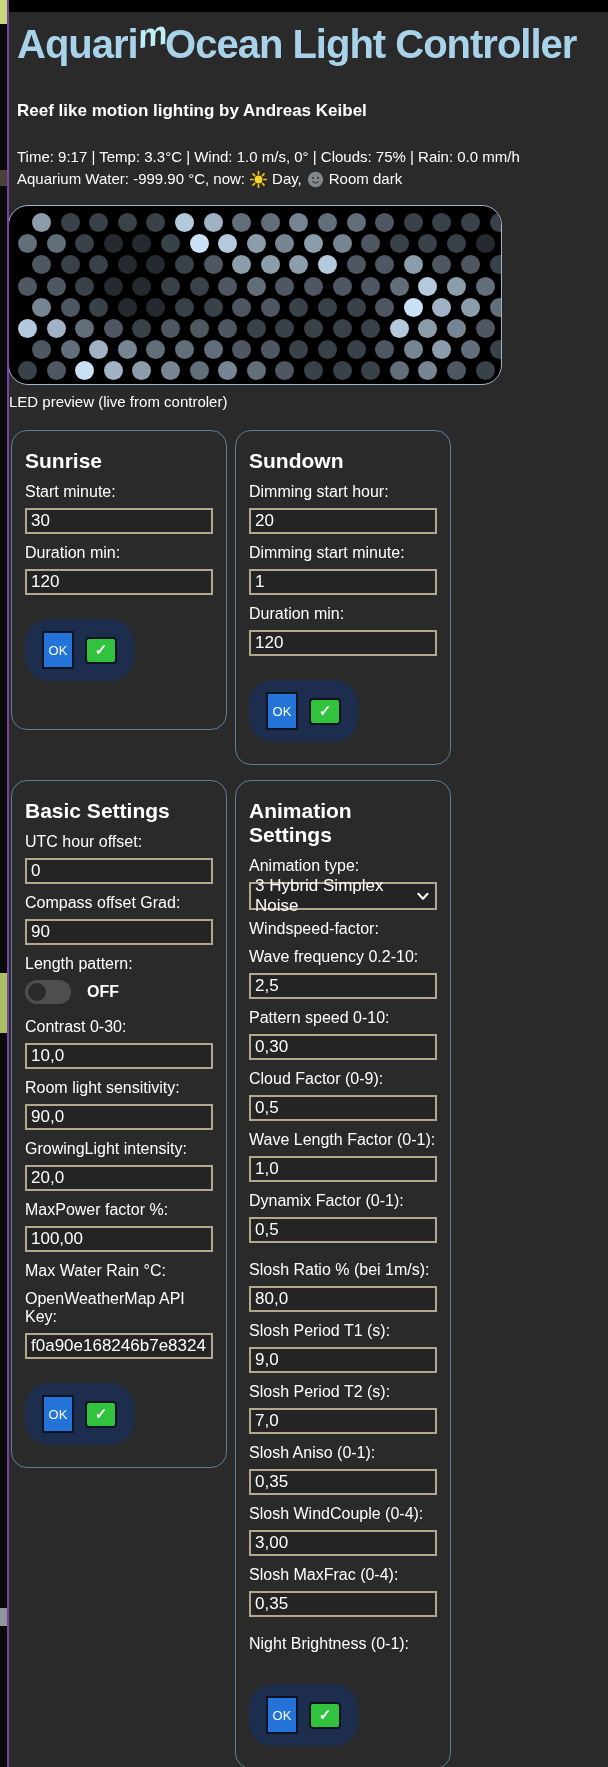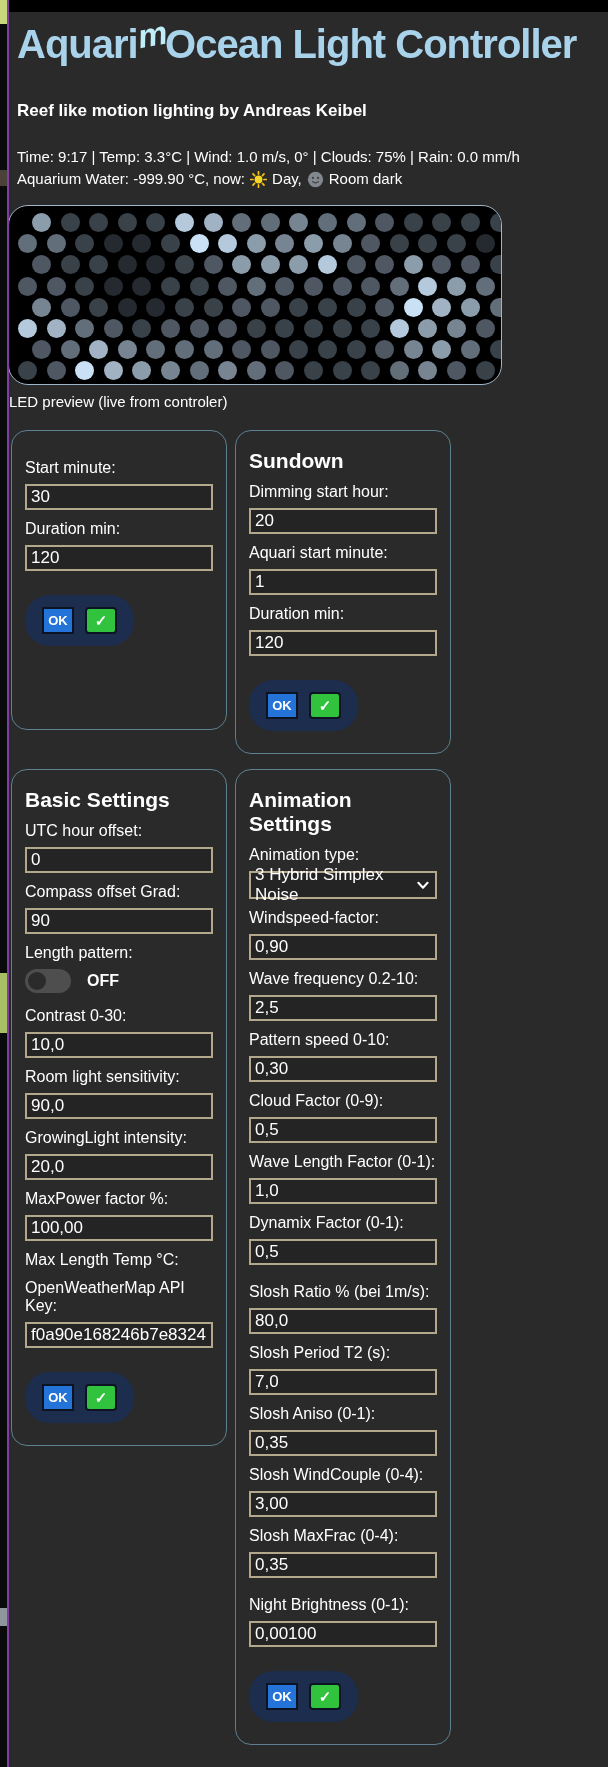--- a/index.html
+++ b/index.html
@@ -60,22 +60,22 @@
   .toggle-row { display:flex; align-items:center; margin:6px 0 14px; }
   .toggle { width:46px; height:24px; border-radius:12px; background:#4e4e4e; position:relative; cursor:pointer; }
   .knob { position:absolute; left:3px; top:3px; width:18px; height:18px; border-radius:50%; background:#2b2b2b; }
   .toggle-state { font-size:16px; font-weight:bold; margin-left:16px; }
 
   .ok-group {
     display:inline-flex; align-items:center; gap:11px; margin-top:24px;
     background:#1d2d4d; border-radius:24px; padding:12px 17px;
   }
   .btn-ok {
-    min-width:32px; height:27px; background:#2373d8; border:2px solid #0c1322; border-radius:0;
-    color:#fff; font-size:13px; font-weight:bold; font-family:"Liberation Sans", sans-serif; cursor:pointer;
+    min-width:32px; height:38px; background:#2373d8; border:2px solid #0c1322; border-radius:0;
+    color:#fff; font-size:13px; font-weight:normal; font-family:"Liberation Sans", sans-serif; cursor:pointer;
   }
   .btn-check {
     min-width:32px; height:27px; background:#31c23e; border:2px solid #0c1322; border-radius:4px;
     color:#fff; font-size:15px; font-weight:bold; cursor:pointer;
   }
 </style>
 </head>
 <body>
 
 <div class="left-gutter" id="gutter">
@@ -256,20 +256,21 @@
       <div class="led" style="left: 380.8px; top: 155.4px; background: rgb(98, 110, 122);"></div>
       <div class="led" style="left: 409.4px; top: 155.4px; background: rgb(119, 133, 147);"></div>
       <div class="led" style="left: 438px; top: 155.4px; background: rgb(78, 87, 98);"></div>
       <div class="led" style="left: 466.6px; top: 155.4px; background: rgb(57, 65, 73);"></div>
     </div>
   <div class="led-caption">LED preview (live from controler)</div>
 
   <div class="cards">
     <div class="card-row">
       <div class="card" style="min-height:300px">
+        <h2>Sunrise</h2>
         <div>
             <div class="field">
     <label class="fld-label">Start minute:</label>
     <input class="fld-input" type="text" value="30" style="">
   </div>
             <div class="field">
     <label class="fld-label">Duration min:</label>
     <input class="fld-input" type="text" value="120" style="">
   </div>
           </div>
@@ -279,21 +280,21 @@
         </div>
       </div>
       <div class="card" style="min-height:300px">
         <h2>Sundown</h2>
         <div>
             <div class="field">
     <label class="fld-label">Dimming start hour:</label>
     <input class="fld-input" type="text" value="20" style="">
   </div>
             <div class="field">
-    <label class="fld-label">Aquari start minute:</label>
+    <label class="fld-label">Dimming start minute:</label>
     <input class="fld-input" type="text" value="1" style="">
   </div>
             <div class="field">
     <label class="fld-label">Duration min:</label>
     <input class="fld-input" type="text" value="120" style="">
   </div>
           </div>
         <div class="ok-group">
           <button class="btn-ok">OK</button>
           <button class="btn-check">✓</button>
@@ -332,21 +333,21 @@
   </div>
             <div class="field">
     <label class="fld-label">GrowingLight intensity:</label>
     <input class="fld-input" type="text" value="20,0" style="">
   </div>
             <div class="field">
     <label class="fld-label">MaxPower factor %:</label>
     <input class="fld-input" type="text" value="100,00" style="">
   </div>
             <div class="field">
-    <label class="fld-label">Max Length Temp °C:</label>
+    <label class="fld-label">Max Water Rain °C:</label>
   </div>
             <div class="field">
     <label class="fld-label">OpenWeatherMap API Key:</label>
     <input class="fld-input" type="text" value="f0a90e168246b7e8324198" style="">
   </div>
           </div>
         <div class="ok-group">
           <button class="btn-ok">OK</button>
           <button class="btn-check">✓</button>
         </div>
@@ -358,21 +359,20 @@
     <label class="fld-label">Animation type:</label>
     <div class="select">
       <span>3 Hybrid Simplex Noise</span>
       <svg class="chev" viewBox="0 0 13 9">
         <polyline points="1.5,1.5 6.5,7 11.5,1.5" fill="none" stroke="#ffffff" stroke-width="2.2" stroke-linecap="round" stroke-linejoin="round"></polyline>
       </svg>
     </div>
   </div>
             <div class="field">
     <label class="fld-label">Windspeed-factor:</label>
-    <input class="fld-input" type="text" value="0,90" style="">
   </div>
             <div class="field">
     <label class="fld-label">Wave frequency 0.2-10:</label>
     <input class="fld-input" type="text" value="2,5" style="">
   </div>
             <div class="field">
     <label class="fld-label">Pattern speed 0-10:</label>
     <input class="fld-input" type="text" value="0,30" style="">
   </div>
             <div class="field">
@@ -386,39 +386,42 @@
             <div class="field">
     <label class="fld-label">Dynamix Factor (0-1):</label>
     <input class="fld-input" type="text" value="0,5" style="">
   </div>
             <div class="fld-heading"></div>
             <div class="field">
     <label class="fld-label">Slosh Ratio % (bei 1m/s):</label>
     <input class="fld-input" type="text" value="80,0" style="">
   </div>
             <div class="field">
+    <label class="fld-label">Slosh Period T1 (s):</label>
+    <input class="fld-input" type="text" value="9,0" style="">
+  </div>
+            <div class="field">
     <label class="fld-label">Slosh Period T2 (s):</label>
     <input class="fld-input" type="text" value="7,0" style="">
   </div>
             <div class="field">
     <label class="fld-label">Slosh Aniso (0-1):</label>
     <input class="fld-input" type="text" value="0,35" style="">
   </div>
             <div class="field">
     <label class="fld-label">Slosh WindCouple (0-4):</label>
     <input class="fld-input" type="text" value="3,00" style="">
   </div>
             <div class="field">
     <label class="fld-label">Slosh MaxFrac (0-4):</label>
     <input class="fld-input" type="text" value="0,35" style="">
   </div>
             <div class="fld-heading"></div>
             <div class="field">
     <label class="fld-label">Night Brightness (0-1):</label>
-    <input class="fld-input" type="text" value="0,00100" style="">
   </div>
           </div>
         <div class="ok-group">
           <button class="btn-ok">OK</button>
           <button class="btn-check">✓</button>
         </div>
       </div>
     </div>
   </div>
 </div>

